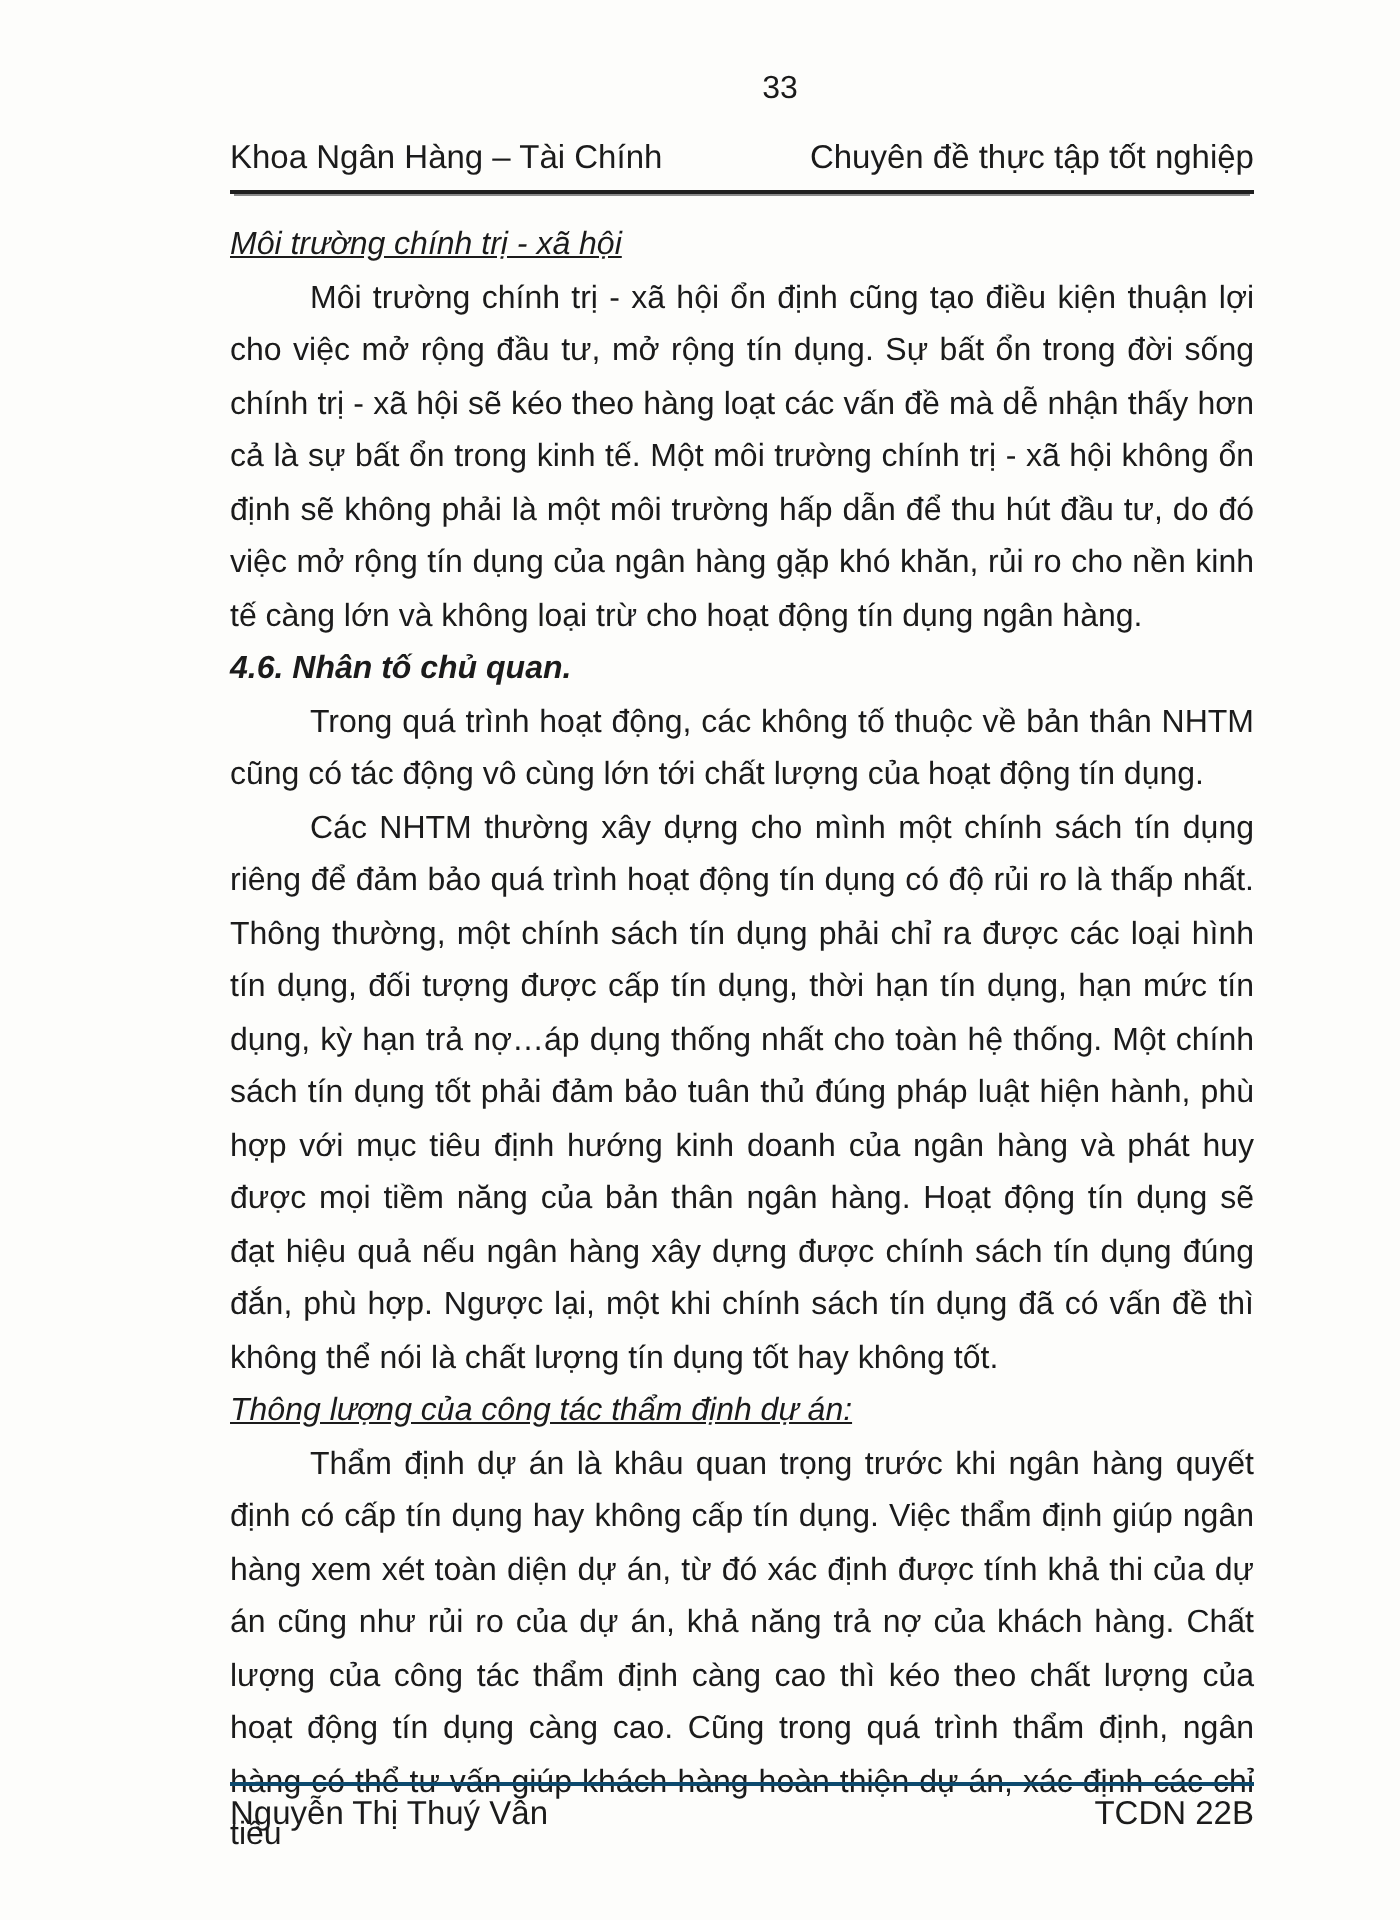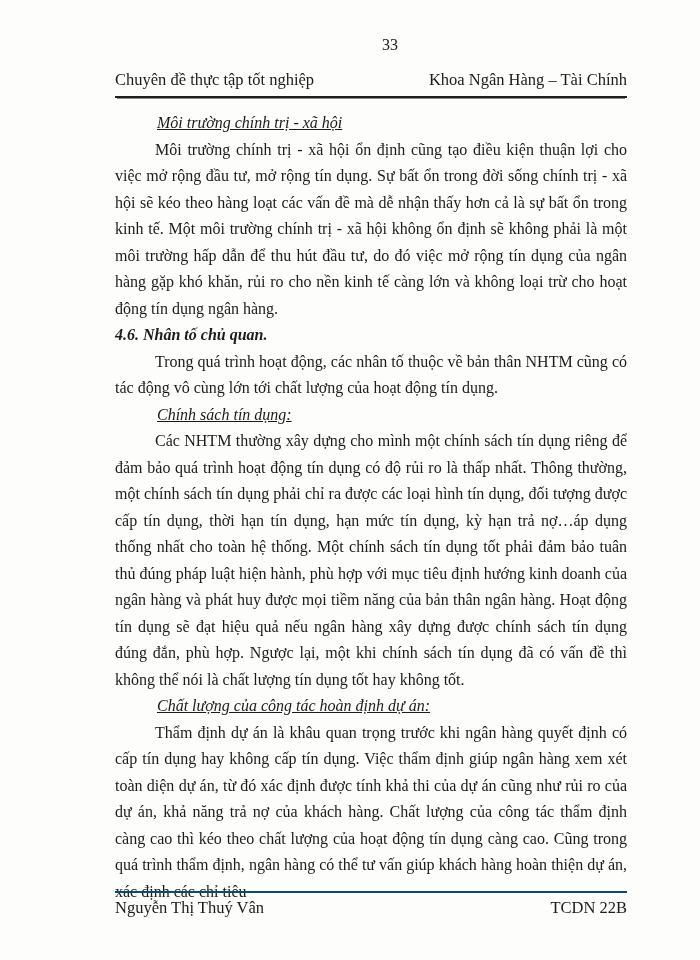--- a/index.html
+++ b/index.html
@@ -2,21 +2,21 @@
 <html><head>
 <meta charset="utf-8">
 <style>
   html, body { margin: 0; padding: 0; background: #e8e8e8; }
   .page {
     position: relative;
     width: 700px;
     height: 960px;
     margin: 0 auto;
     background: #fdfdfb;
-    font-family: Liberation Serif, serif;
+    font-family: Liberation Sans, sans-serif;
     color: #1b1b1b;
     overflow: hidden;
   }
   .page-number {
     position: absolute;
     top: 36px;
     left: 340px;
     width: 100px;
     text-align: center;
     font-size: 16px;
@@ -43,21 +43,21 @@
     line-height: 26.5px;
   }
   .doc-body p { margin: 0; }
   .para {
     text-align: justify;
     text-indent: 40px;
   }
   .h-iu {
     font-style: italic;
   }
-  .h-iu span { text-decoration: underline; margin-left: 42px; }
+  .h-iu span { text-decoration: underline; }
   .h-bi {
     font-weight: bold;
     font-style: italic;
   }
   .page-footer {
     position: absolute;
     top: 891px;
     left: 115px;
     width: 512px;
     display: flex;
@@ -69,39 +69,38 @@
   }
 </style>
 </head>
 <body>
 
 <div class="page">
 
   <div class="page-number">33</div>
 
   <div class="page-header">
+    <span>Khoa Ngân Hàng – Tài Chính</span>
     <span>Chuyên đề thực tập tốt nghiệp</span>
-    <span>Khoa Ngân Hàng – Tài Chính</span>
   </div>
 
   <div class="doc-body">
 
     <p class="h-iu"><span>Môi trường chính trị - xã hội</span></p>
 
     <p class="para">Môi trường chính trị - xã hội ổn định cũng tạo điều kiện thuận lợi cho việc mở rộng đầu tư, mở rộng tín dụng. Sự bất ổn trong đời sống chính trị - xã hội sẽ kéo theo hàng loạt các vấn đề mà dễ nhận thấy hơn cả là sự bất ổn trong kinh tế. Một môi trường chính trị - xã hội không ổn định sẽ không phải là một môi trường hấp dẫn để thu hút đầu tư, do đó việc mở rộng tín dụng của ngân hàng gặp khó khăn, rủi ro cho nền kinh tế càng lớn và không loại trừ cho hoạt động tín dụng ngân hàng.</p>
 
     <p class="h-bi">4.6. Nhân tố chủ quan.</p>
 
-    <p class="para">Trong quá trình hoạt động, các nhân tố thuộc về bản thân NHTM cũng có tác động vô cùng lớn tới chất lượng của hoạt động tín dụng.</p>
+    <p class="para">Trong quá trình hoạt động, các không tố thuộc về bản thân NHTM cũng có tác động vô cùng lớn tới chất lượng của hoạt động tín dụng.</p>
 
-    <p class="h-iu"><span>Chính sách tín dụng:</span></p>
 
     <p class="para">Các NHTM thường xây dựng cho mình một chính sách tín dụng riêng để đảm bảo quá trình hoạt động tín dụng có độ rủi ro là thấp nhất. Thông thường, một chính sách tín dụng phải chỉ ra được các loại hình tín dụng, đối tượng được cấp tín dụng, thời hạn tín dụng, hạn mức tín dụng, kỳ hạn trả nợ…áp dụng thống nhất cho toàn hệ thống. Một chính sách tín dụng tốt phải đảm bảo tuân thủ đúng pháp luật hiện hành, phù hợp với mục tiêu định hướng kinh doanh của ngân hàng và phát huy được mọi tiềm năng của bản thân ngân hàng. Hoạt động tín dụng sẽ đạt hiệu quả nếu ngân hàng xây dựng được chính sách tín dụng đúng đắn, phù hợp. Ngược lại, một khi chính sách tín dụng đã có vấn đề thì không thể nói là chất lượng tín dụng tốt hay không tốt.</p>
 
-    <p class="h-iu"><span>Chất lượng của công tác hoàn định dự án:</span></p>
+    <p class="h-iu"><span>Thông lượng của công tác thẩm định dự án:</span></p>
 
     <p class="para">Thẩm định dự án là khâu quan trọng trước khi ngân hàng quyết định có cấp tín dụng hay không cấp tín dụng. Việc thẩm định giúp ngân hàng xem xét toàn diện dự án, từ đó xác định được tính khả thi của dự án cũng như rủi ro của dự án, khả năng trả nợ của khách hàng. Chất lượng của công tác thẩm định càng cao thì kéo theo chất lượng của hoạt động tín dụng càng cao. Cũng trong quá trình thẩm định, ngân hàng có thể tư vấn giúp khách hàng hoàn thiện dự án, xác định các chỉ tiêu</p>
 
   </div>
 
   <div class="page-footer">
     <span>Nguyễn Thị Thuý Vân</span>
     <span>TCDN 22B</span>
   </div>
 

